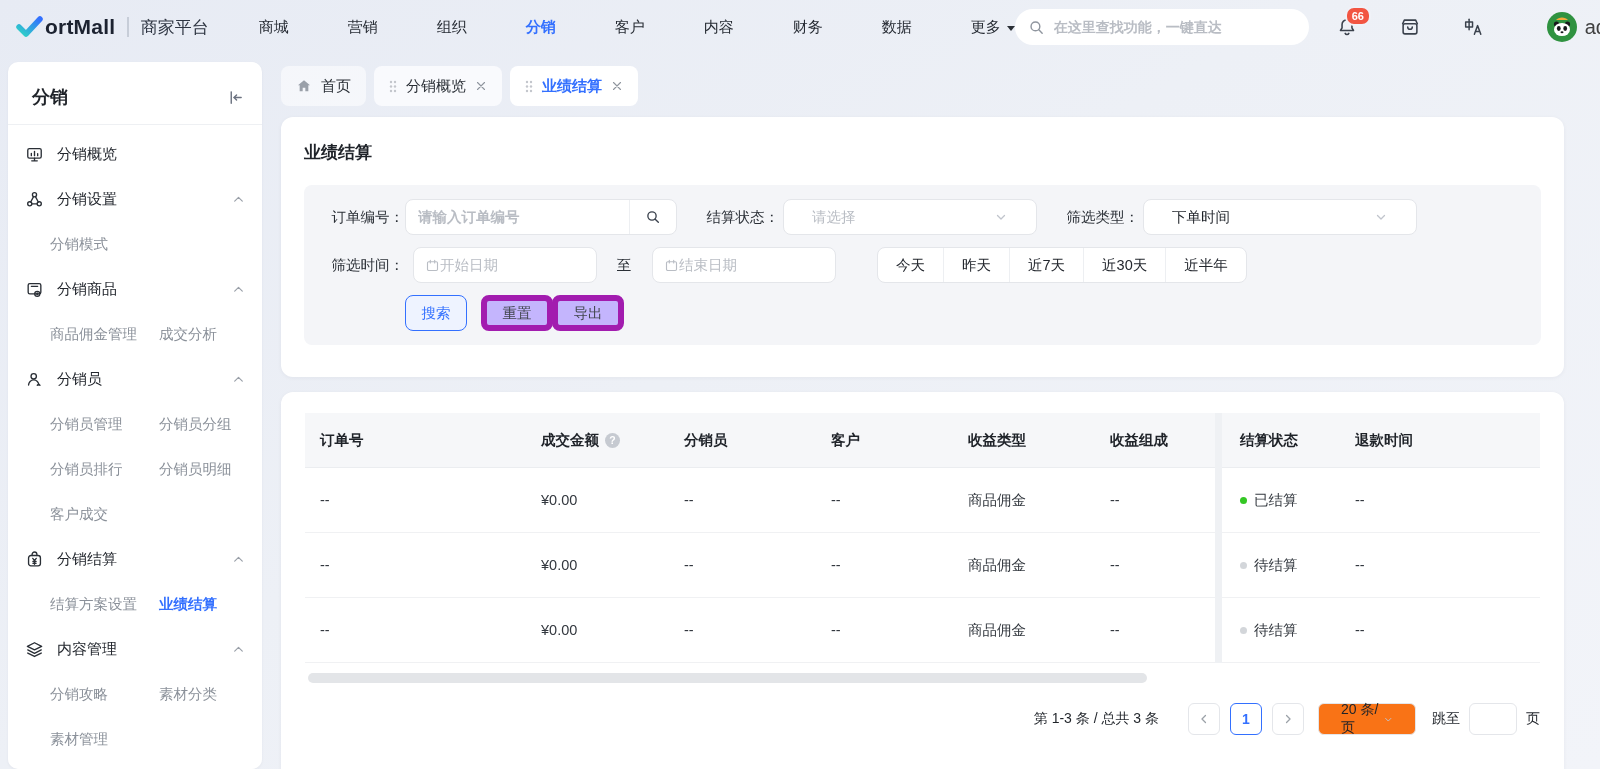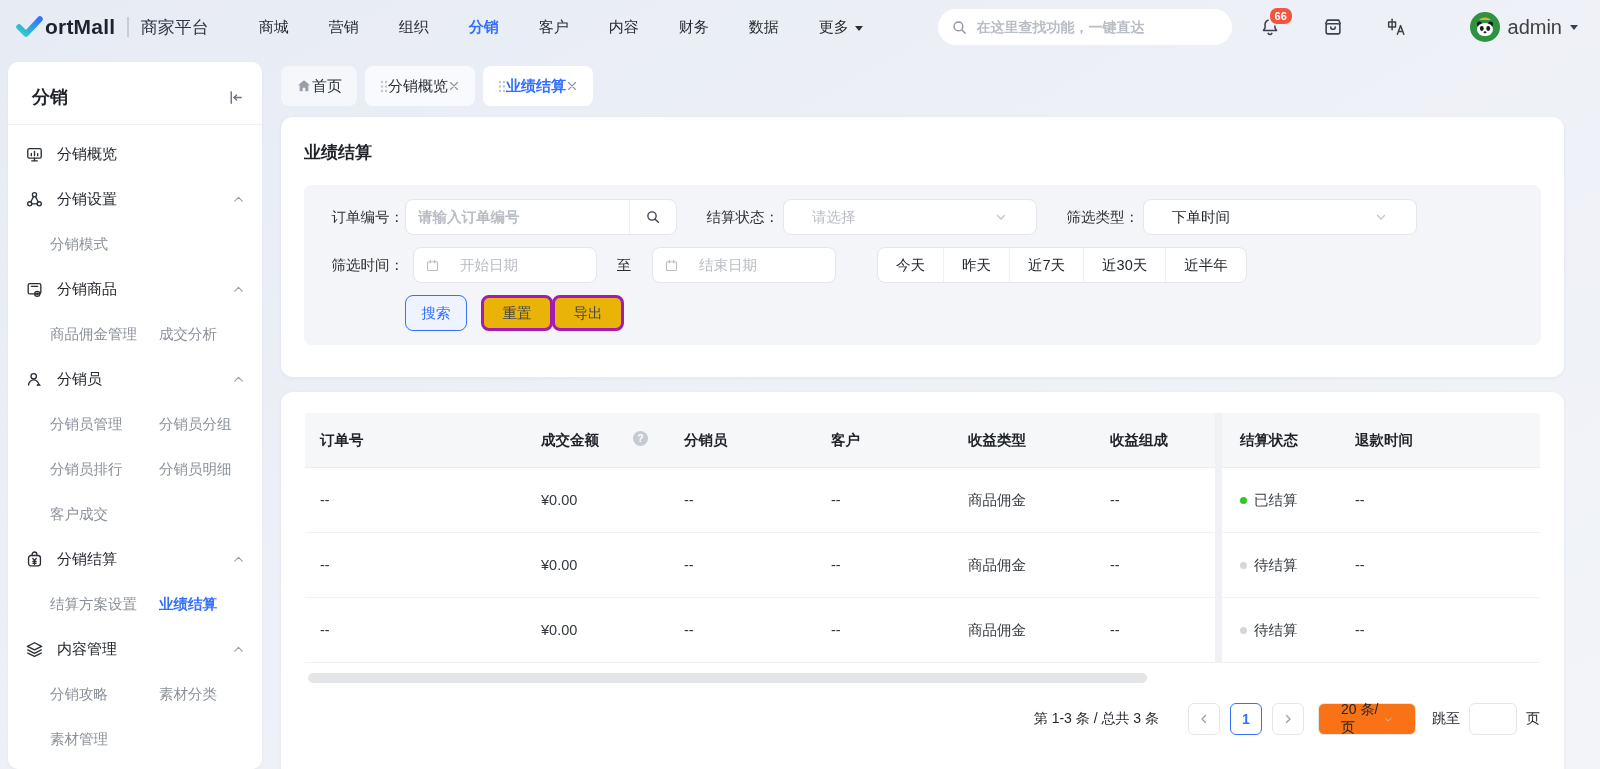--- a/index.html
+++ b/index.html
@@ -20,21 +20,21 @@
   svg{display:block}
   input{border:none;outline:none;background:transparent;font-size:14.5px;color:var(--text-dark);width:100%;font-weight:bold;}
   input::placeholder{color:var(--ph);}
 
   
   .topbar{position:absolute;top:0;left:0;right:0;height:54px;display:flex;align-items:center;padding:0 22px 0 16px;}
   .logo-block{display:flex;align-items:center;flex:none;}
   .logo-text{font-size:21px;font-weight:800;color:#1c2230;letter-spacing:.2px;margin-left:2px;}
   .logo-sep{width:1.5px;height:20px;background:#c7cdd8;margin:0 12px;}
   .logo-suffix{font-size:17px;color:#2e3542;}
-  .top-nav{display:flex;gap:40px;margin-left:50px;font-size:15px;color:#272c34;flex:none;align-items:flex-end;}
+  .top-nav{display:flex;gap:59px;margin-left:50px;font-size:15px;color:#272c34;flex:none;align-items:flex-end;}
   .nav-item{display:flex;align-items:center;gap:6px;cursor:pointer;white-space:nowrap;}
   .nav-item.active{color:var(--blue);font-weight:600;}
   .caret{width:0;height:0;border-left:4.5px solid transparent;border-right:4.5px solid transparent;border-top:5.5px solid #2a2f36;margin-top:2px;}
   .top-search{margin-left:auto;width:294px;height:36px;background:#fff;border-radius:18px;display:flex;align-items:center;padding:0 13px;gap:9px;flex:none;}
   .top-search input{font-size:14px;}
   .top-icons{display:flex;align-items:center;gap:41px;margin-left:27px;flex:none;}
   .icon-btn{position:relative;cursor:pointer;}
   .badge{position:absolute;top:-10px;left:9px;background:#f25542;color:#fff;font-size:11px;font-weight:700;line-height:1;padding:3px 5px 2px;border-radius:9px;border:2px solid #f0f2f8;}
   .user-block{display:flex;align-items:center;gap:8px;margin-left:22px;font-size:20px;color:#404040;cursor:pointer;flex:none;}
   .caret-sm{width:0;height:0;border-left:4px solid transparent;border-right:4px solid transparent;border-top:5px solid #3a404a;}
@@ -48,61 +48,61 @@
   .menu-row{height:45px;display:flex;align-items:center;padding:0 17px;font-size:15px;color:#23272e;cursor:pointer;}
   .menu-row .mi{flex:none;margin-right:13px;}
   .menu-row .chev{margin-left:auto;}
   .sub-row{height:45px;display:flex;align-items:center;padding-left:42px;font-size:14.5px;color:var(--text-gray);}
   .sub-row span{cursor:pointer;}
   .sub-row .s1{width:109px;flex:none;}
   .sub-row .on{color:var(--blue);font-weight:700;}
 
   
   .tabstrip{position:absolute;left:281px;top:66px;height:40px;display:flex;gap:8px;align-items:center;}
-  .tab{height:40px;border-radius:8px;display:flex;align-items:center;padding:0 15px;font-size:15px;color:#2a2f36;background:rgba(255,255,255,.55);cursor:pointer;}
+  .tab{height:40px;border-radius:8px;display:flex;align-items:center;padding:0 15px;gap:9px;font-size:15px;color:#2a2f36;background:rgba(255,255,255,.55);cursor:pointer;}
   .tab.mid{background:rgba(252,253,255,.8);}
   .tab.active{background:#fff;}
   .tab.active .tab-label{color:var(--blue);font-weight:600;}
 
   
   .card{position:absolute;left:281px;width:1283px;background:#fff;border-radius:12px;box-shadow:0 1px 4px rgba(30,40,60,.05);}
   .filter-card{top:117px;height:260px;}
   .page-title{position:absolute;left:23px;top:24px;font-size:17px;font-weight:700;}
   .filter-panel{position:absolute;left:23px;right:23px;top:68px;height:160px;background:#f4f5f8;border-radius:8px;}
   .fp{position:absolute;height:36px;display:flex;align-items:center;}
   .flabel{justify-content:flex-end;font-size:14.5px;color:#2a2f36;}
   .input-group{background:#fff;border:1px solid var(--border);border-radius:8px;overflow:hidden;display:flex;align-items:stretch;}
   .ig-input{flex:1;display:flex;align-items:center;padding:0 12px;}
   .ig-btn{width:47px;border-left:1px solid #edeff2;display:flex;align-items:center;justify-content:center;cursor:pointer;}
   .sel{background:#fff;border:1px solid var(--border);border-radius:8px;justify-content:space-between;padding:0 28px;font-size:14.5px;cursor:pointer;}
   .sel .ph{color:var(--ph);}
   .sel .val{color:var(--text-dark);}
-  .date-input{background:#fff;border:1px solid var(--border);border-radius:8px;padding:0 11px;gap:20px;font-size:14.5px;color:var(--ph);cursor:pointer;}
+  .date-input{background:#fff;border:1px solid var(--border);border-radius:8px;padding:0 11px;gap:0;font-size:14.5px;color:var(--ph);cursor:pointer;}
   .to-label{justify-content:center;font-size:14.5px;color:#2a2f36;}
   .quick-group{background:#fff;border:1px solid var(--border);border-radius:8px;overflow:hidden;padding:0;}
   .qbtn{height:100%;padding:0 18px;display:flex;align-items:center;font-size:14.5px;color:#23272e;border-left:1px solid #edeff2;cursor:pointer;}
   .qbtn:first-child{border-left:none;}
   .btn{height:36px;border-radius:8px;display:flex;align-items:center;justify-content:center;font-size:14.5px;cursor:pointer;}
   .btn-search{width:62px;border:1px solid var(--blue);color:var(--blue);background:#eef3ff;}
-  .btn-plain{width:72px;border:3px solid #a21caf;background:#eab308;color:var(--text-mid);}
+  .btn-plain{width:72px;border:6px solid #a21caf;background:#c4b5fd;color:var(--text-mid);}
 
   
   .table-card{top:392px;height:443px;overflow:hidden;}
   .tbl{position:absolute;left:24px;right:24px;top:21px;}
   .trow{display:flex;align-items:stretch;}
   .sec{display:flex;align-items:center;}
   .sec-l{width:910px;flex:none;padding-left:15px;}
   .band{width:7px;flex:none;background:#eff1f4;}
   .sec-r{flex:1;padding-left:18px;}
   .thead{height:55px;}
   .thead .sec{background:#f6f7f9;border-bottom:1px solid #ebedf0;font-weight:700;font-size:14.5px;color:var(--text-dark);}
   .tbody-row{height:65px;}
   .tbody-row .sec{background:#fff;border-bottom:1px solid #f0f1f3;font-size:14.5px;color:#33383f;}
   .c1{width:221px;flex:none;}
-  .c2{width:143px;flex:none;display:flex;gap:28px;}
+  .c2{width:143px;flex:none;display:flex;align-items:center;}
   .c3{width:147px;flex:none;}
   .c4{width:137px;flex:none;}
   .c5{width:142px;flex:none;}
   .c6{width:105px;flex:none;}
   .c7{width:115px;flex:none;display:flex;align-items:center;gap:7px;}
   .c8{flex:1;}
   .help{width:15px;height:15px;border-radius:50%;background:#c6cad1;color:#fff;font-size:10.5px;font-weight:700;display:inline-flex;align-items:center;justify-content:center;margin-left:6px;cursor:pointer;}
   .dot{width:7px;height:7px;border-radius:50%;flex:none;}
   .hscroll-thumb{position:absolute;left:27px;top:281px;width:839px;height:10px;border-radius:5px;background:#e3e5e8;cursor:pointer;}
 

